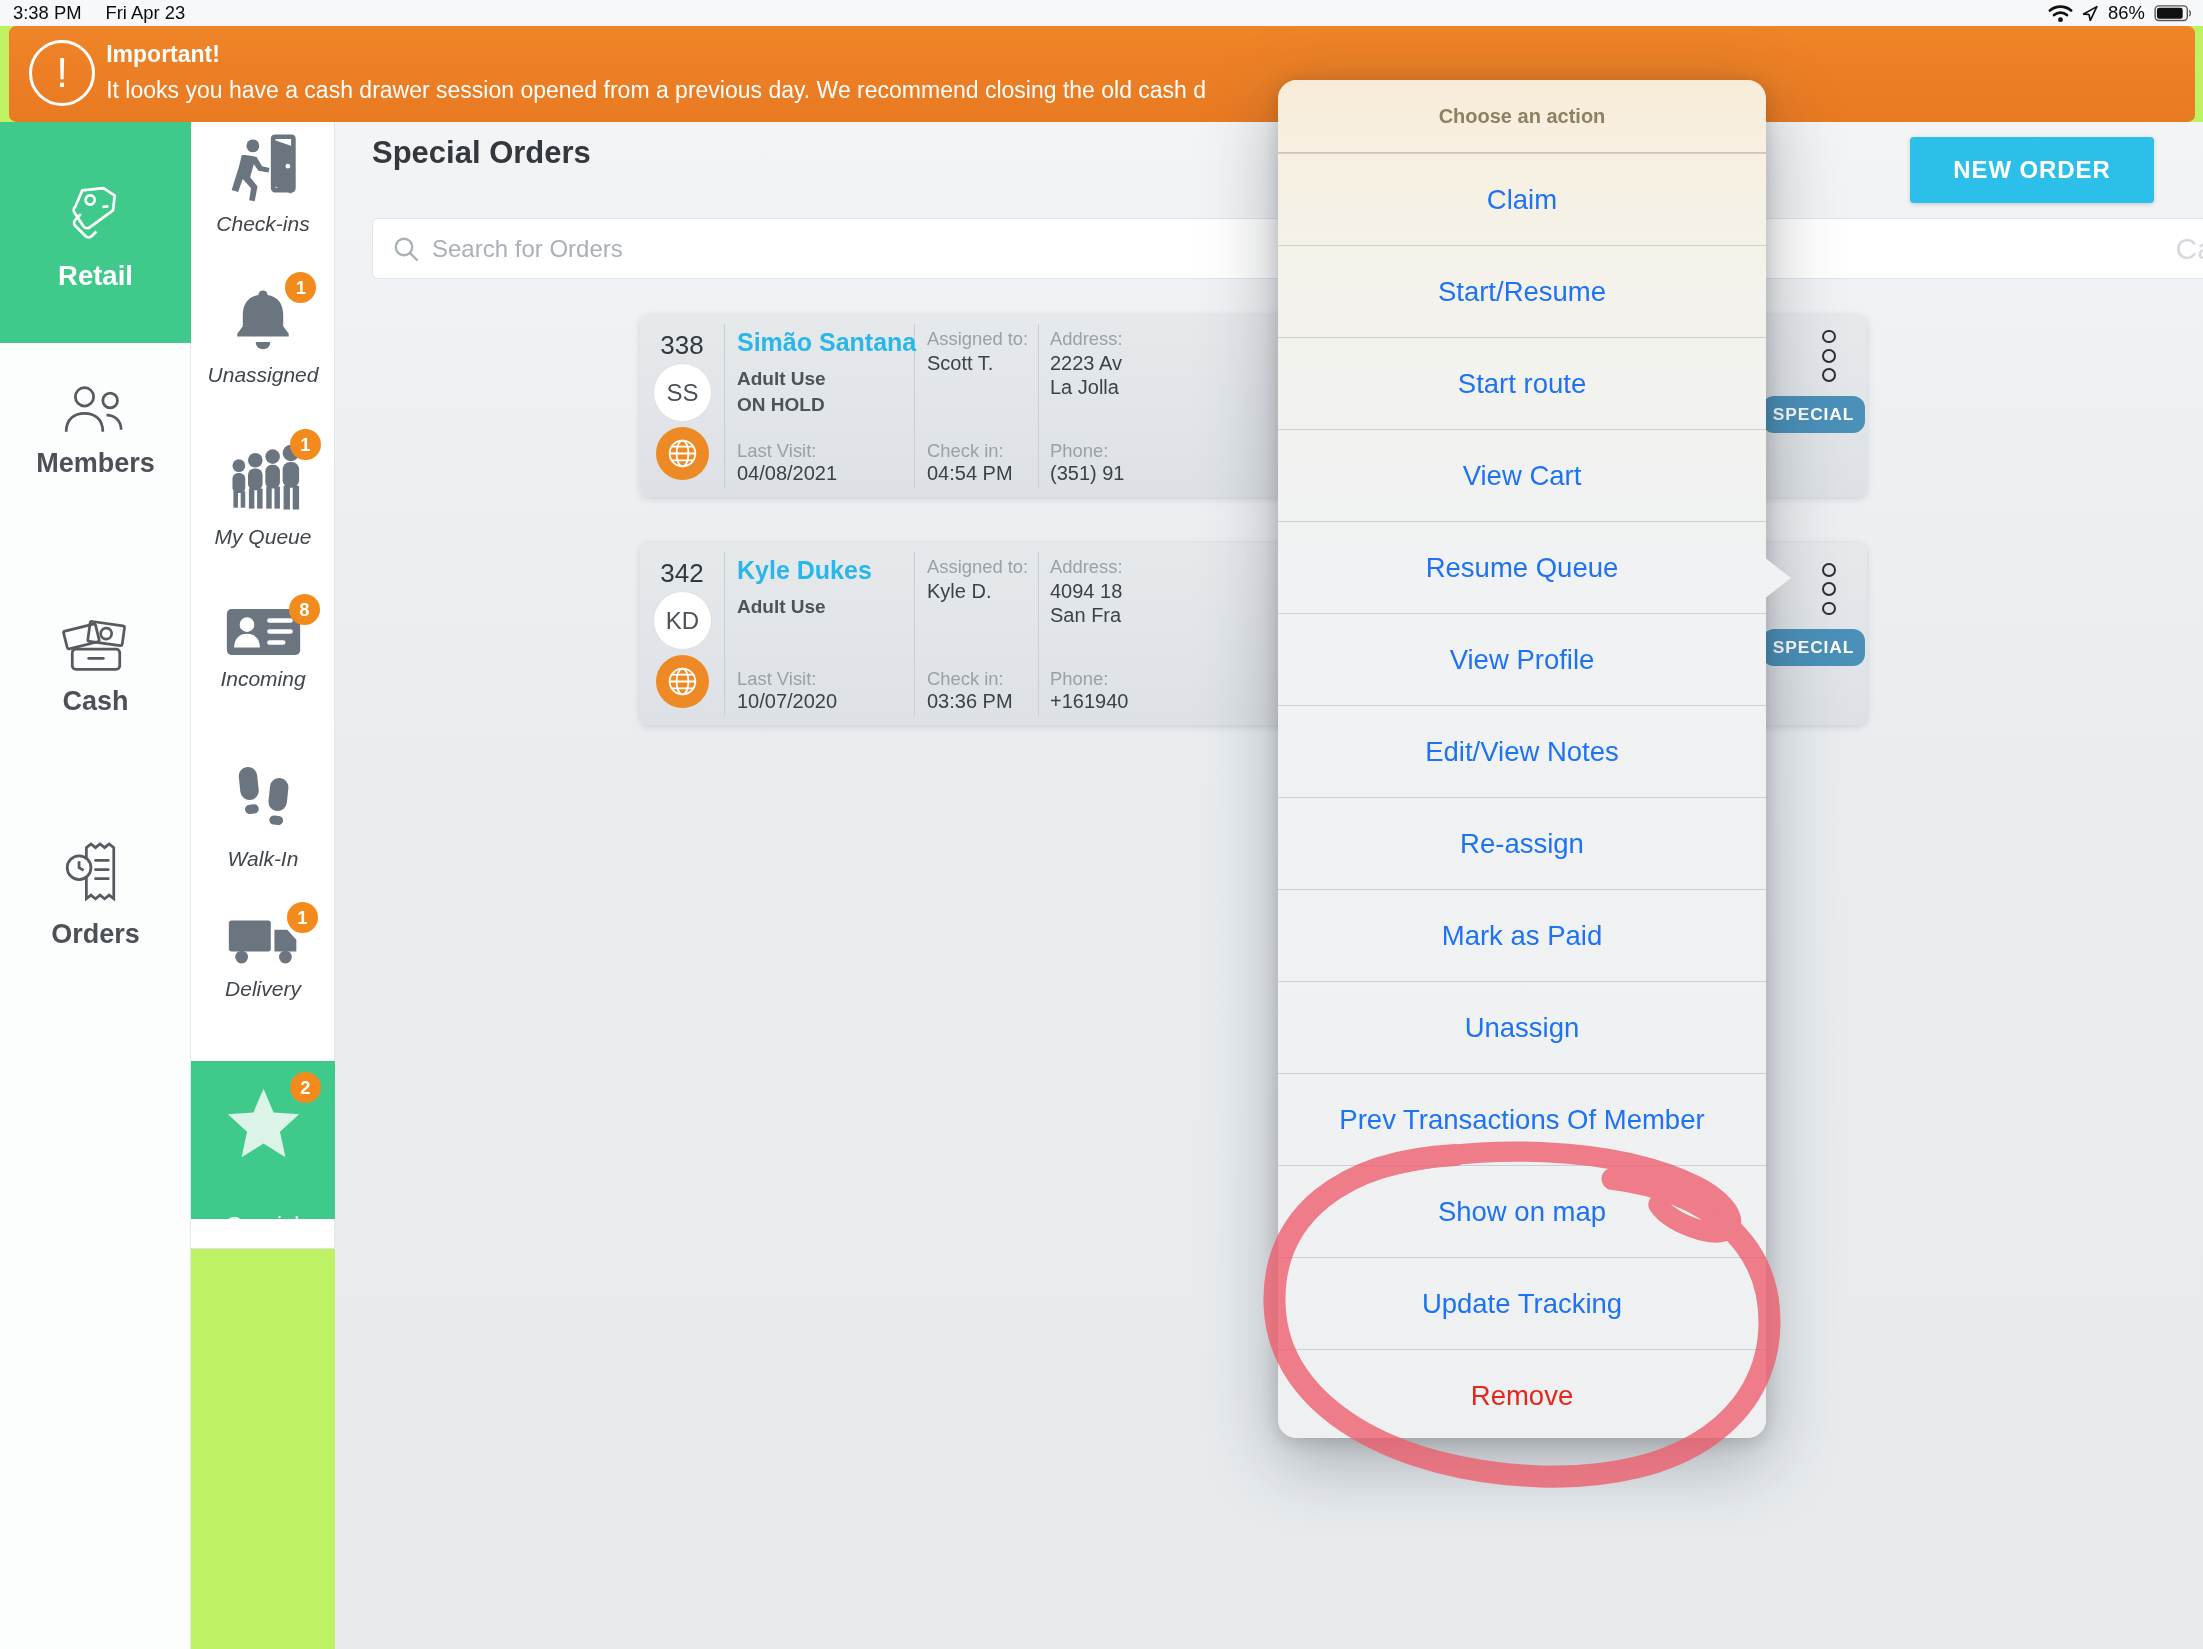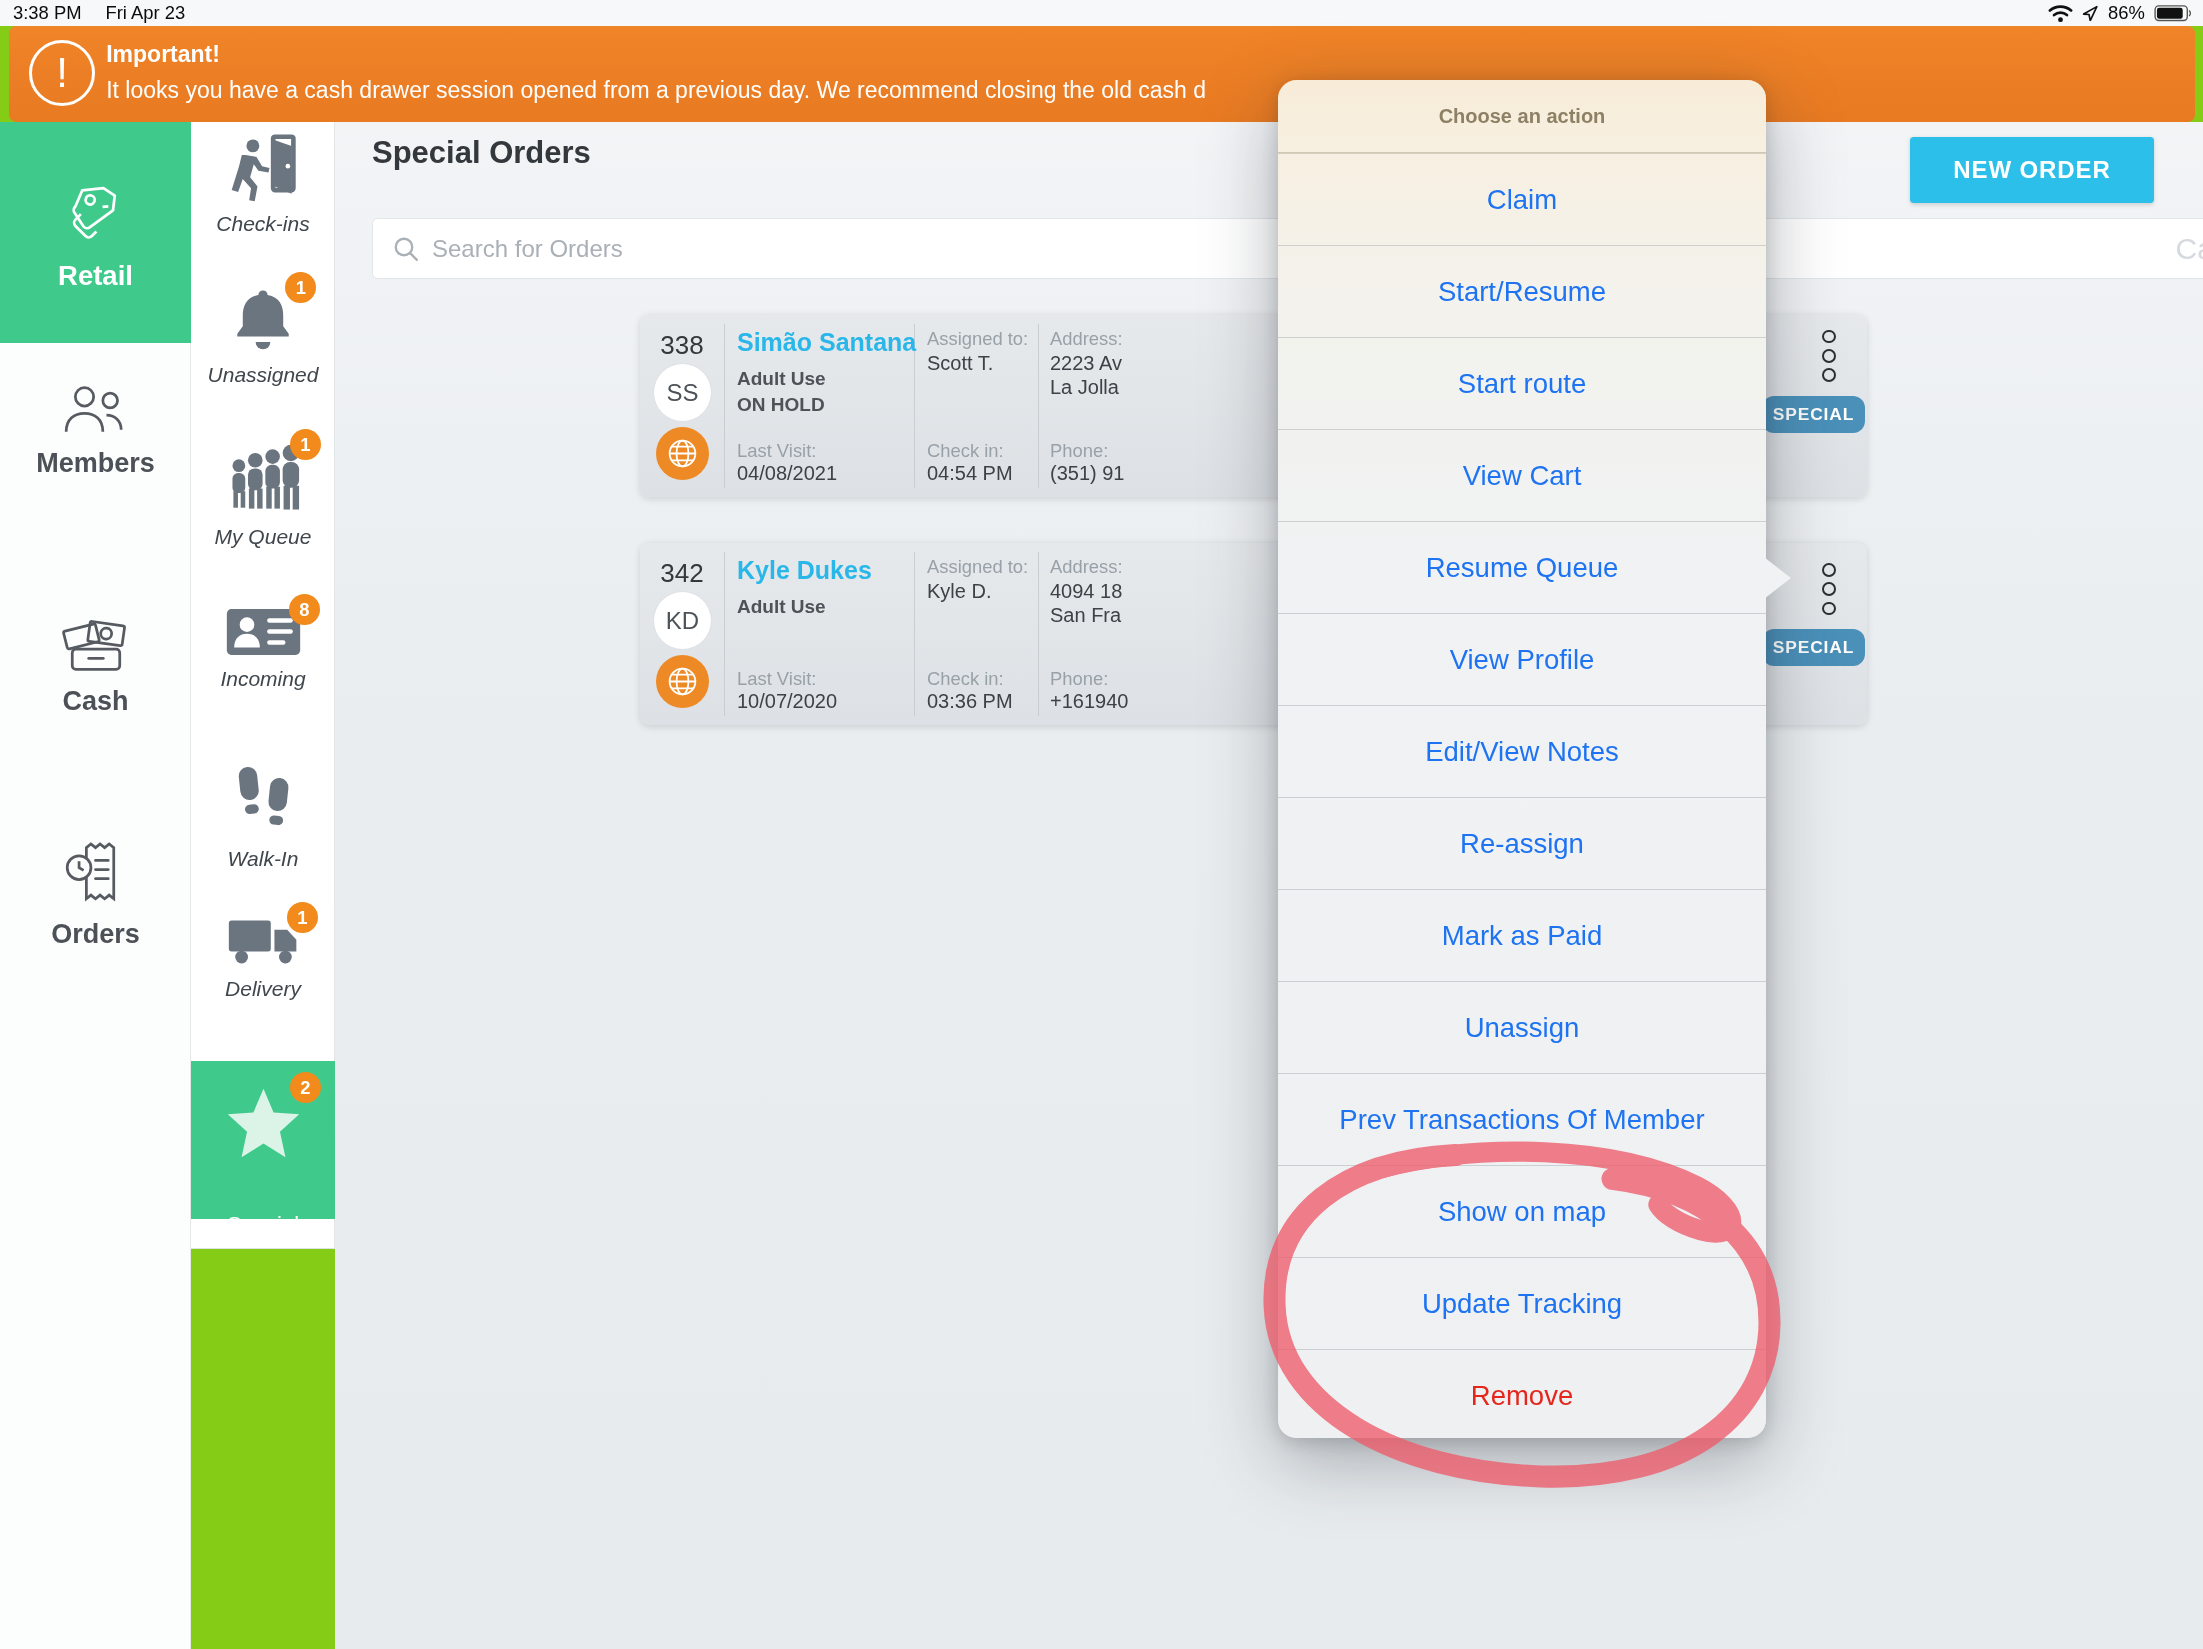--- a/index.html
+++ b/index.html
@@ -1,17 +1,17 @@
 <!DOCTYPE html>
 <html style="font-size:14.7px"><head>
 <meta charset="utf-8">
 <style>
   html,body{margin:0;padding:0;background:#cfd4d8;}
   *{box-sizing:border-box;font-family:"Liberation Sans",sans-serif;}
-  .screen{position:relative;width:2204px;height:1649px;background:#84cc16;overflow:hidden;}
+  .screen{position:relative;width:2204px;height:1649px;background:#bef264;overflow:hidden;}
   .abs{position:absolute;}
 
   
   .statusbar{left:0;top:0;width:2204px;height:26px;background:#f7f8f9;color:#0b0b0c;font-size:18.4px;}
   .sb-left{left:13px;top:1.8px;display:flex;gap:24px;font-weight:500;}
   .sb-right{right:11px;top:1.8px;display:flex;align-items:center;gap:9.2px;font-weight:500;}
 
   
   .banner{left:9.2px;top:26px;width:2186px;height:96px;border-radius:7.3px;
     background:linear-gradient(180deg,#f08428,#e87a22);color:#fff;z-index:1;}

